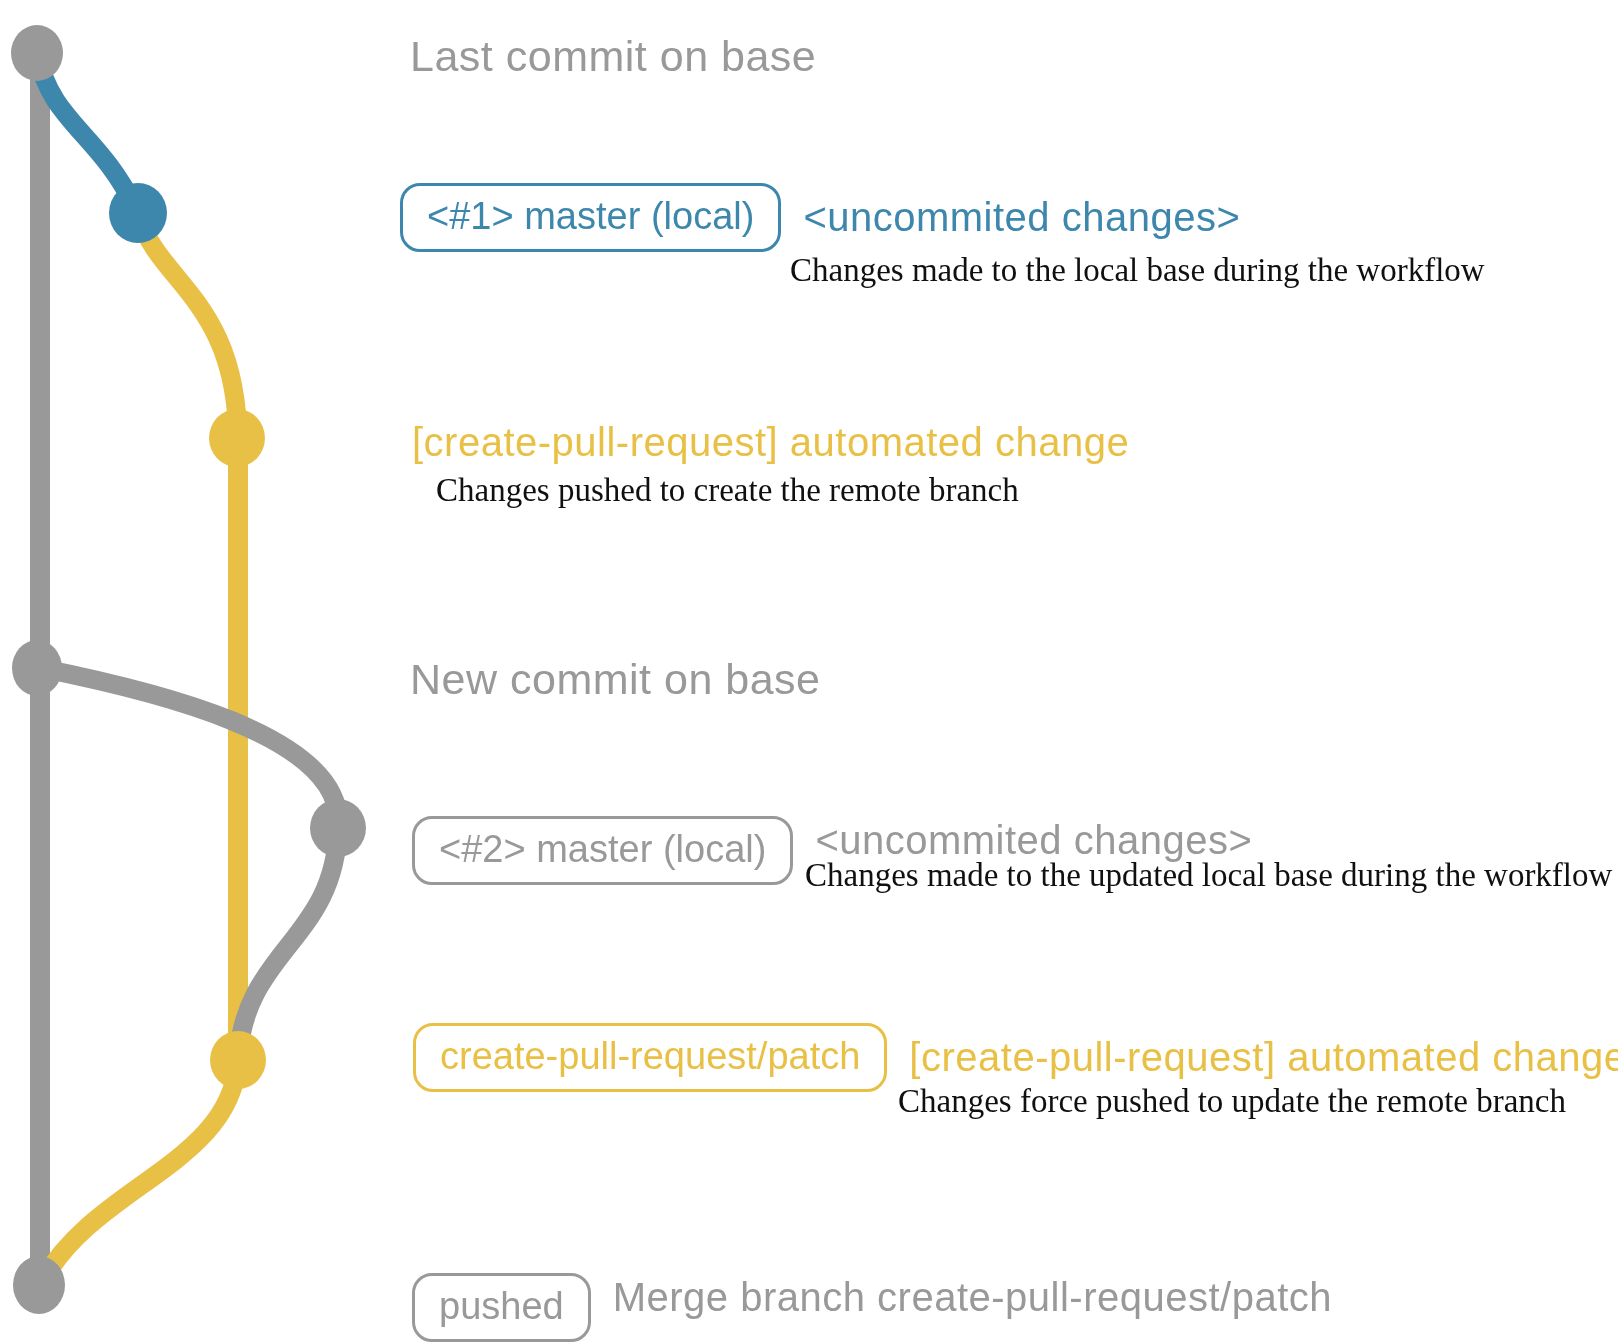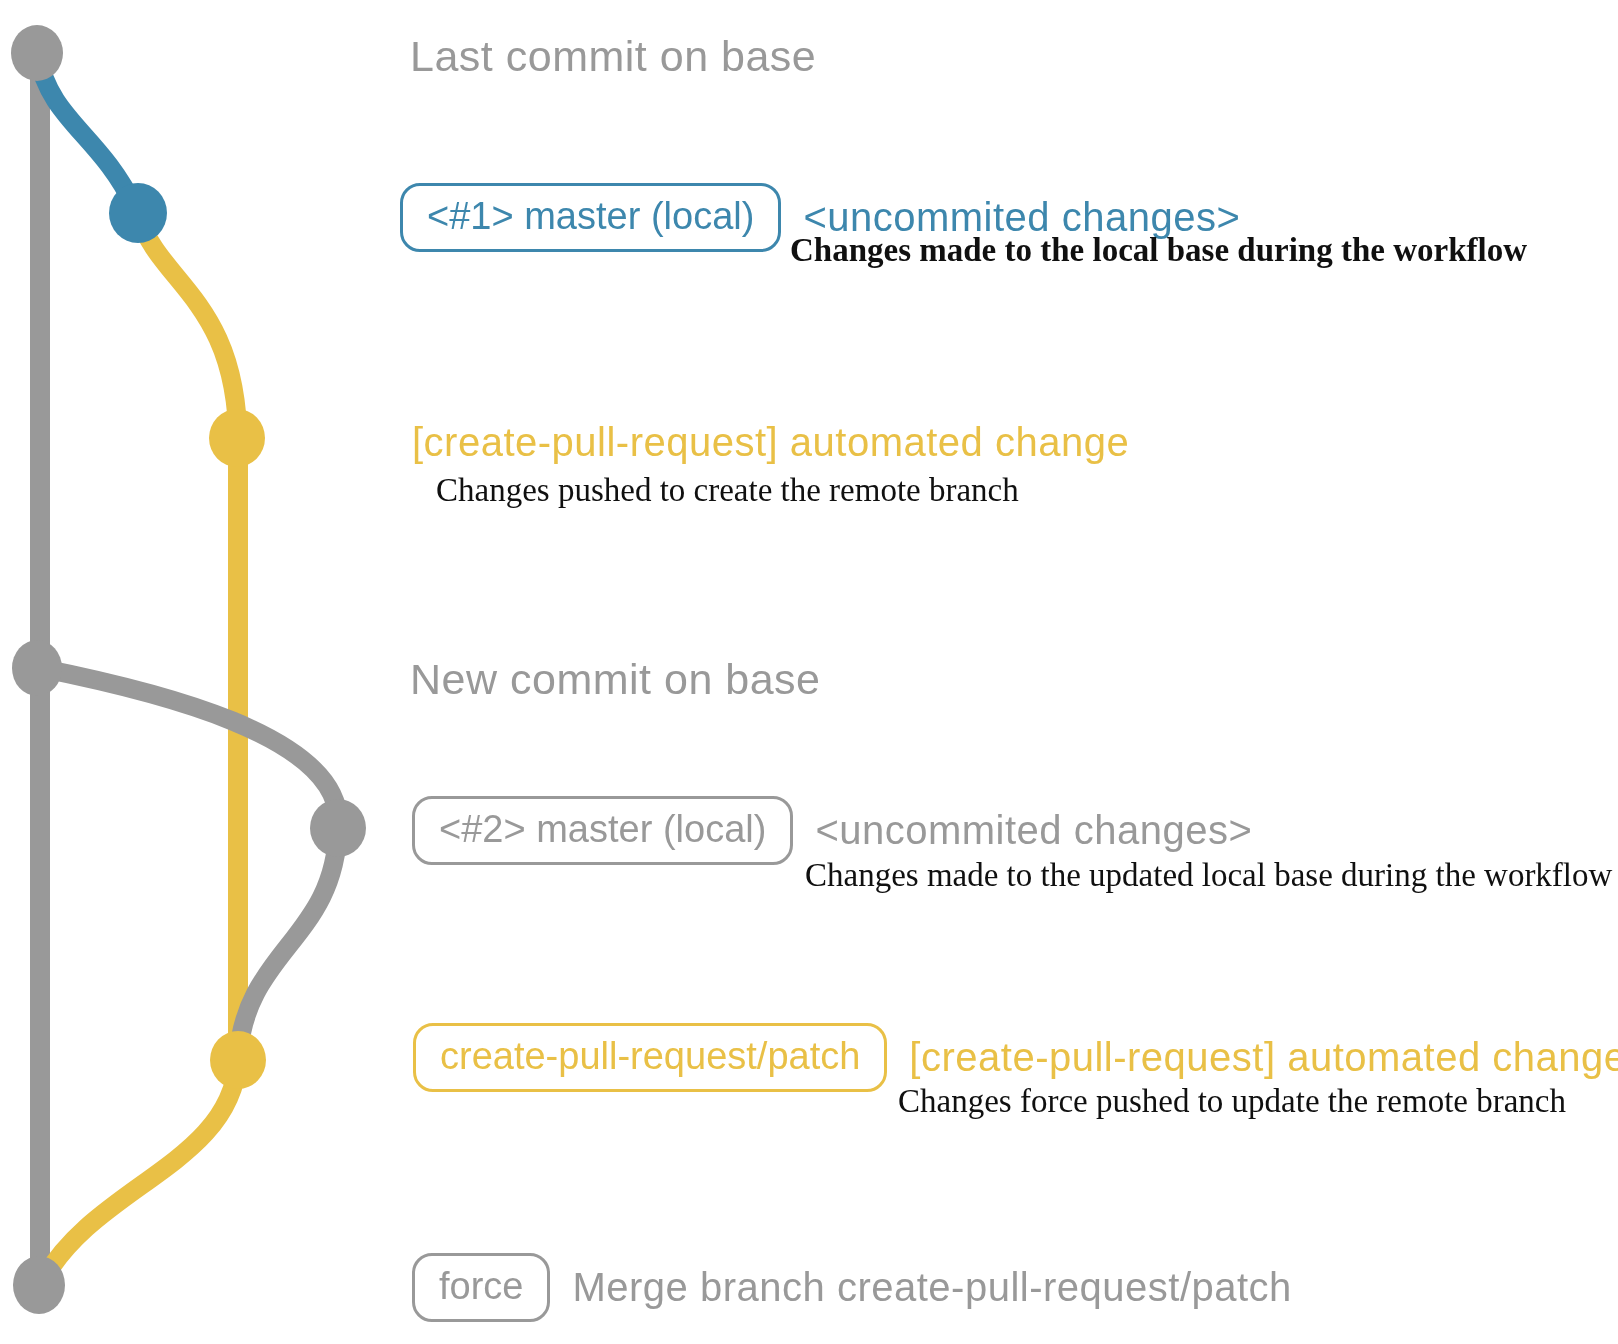--- a/index.html
+++ b/index.html
@@ -25,21 +25,21 @@
   .plain-label { font-size: 43px; color: var(--gray); letter-spacing: 0.5px; }
   .badge {
     display: inline-block;
     font-size: 38px;
     padding: 9px 24px 11px 24px;
     border: 3px solid;
     border-radius: 20px;
     background: #ffffff;
   }
   .badge.blue   { color: var(--blue);   border-color: var(--blue); }
-  .badge.gray   { color: var(--gray);   border-color: var(--gray); }
+  .badge.gray   { color: var(--gray);   border-color: var(--gray); margin-top: 20px; }
   .badge.yellow { color: var(--yellow); border-color: var(--yellow); }
   .msg { font-size: 40px; letter-spacing: 0.5px; }
   .msg.blue   { color: var(--blue); }
   .msg.gray   { color: var(--gray); }
   .msg.yellow { color: var(--yellow); }
   .caption {
     position: absolute;
     font-family: "Liberation Serif", serif;
     font-size: 33px;
     color: var(--caption);
@@ -77,21 +77,21 @@
   </svg>
 
   <div class="row" style="left:410px; top:32px;">
     <span class="plain-label">Last commit on base</span>
   </div>
 
   <div class="row" style="left:400px; top:183px;text-align:right;">
     <span class="badge blue">&lt;#1&gt; master (local)</span>
     <span class="msg blue">&lt;uncommited changes&gt;</span>
   </div>
-  <div class="caption" style="left:790px; top:232px;font-weight:bold;">Changes made to the local base during the workflow</div>
+  <div class="caption" style="left:790px; top:252px;">Changes made to the local base during the workflow</div>
 
   <div class="row" style="left:412px; top:420px;">
     <span class="msg yellow">[create-pull-request] automated change</span>
   </div>
   <div class="caption" style="left:436px; top:472px;">Changes pushed to create the remote branch</div>
 
   <div class="row" style="left:410px; top:647px;margin-top:8px;">
     <span class="plain-label">New commit on base</span>
   </div>
 
@@ -101,17 +101,17 @@
   </div>
   <div class="caption" style="left:805px; top:857px;">Changes made to the updated local base during the workflow</div>
 
   <div class="row" style="left:413px; top:1023px;">
     <span class="badge yellow">create-pull-request/patch</span>
     <span class="msg yellow">[create-pull-request] automated change</span>
   </div>
   <div class="caption" style="left:898px; top:1083px;">Changes force pushed to update the remote branch</div>
 
   <div class="row" style="left:412px; top:1253px;">
-    <span class="badge gray">force</span>
+    <span class="badge gray">pushed</span>
     <span class="msg gray">Merge branch create-pull-request/patch</span>
   </div>
 
 </div>
 
 </body></html>

